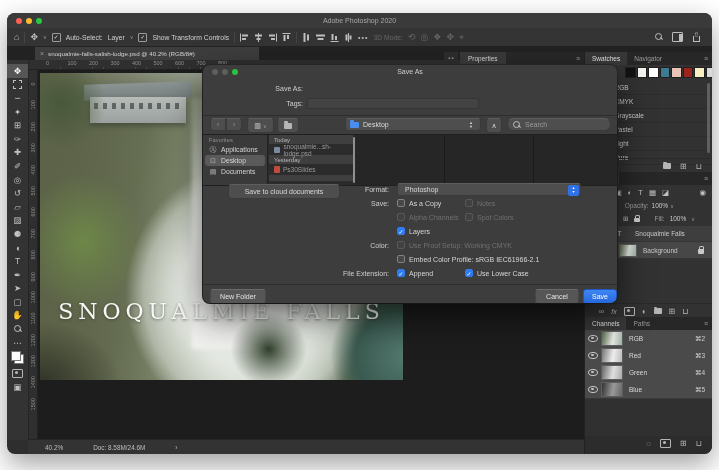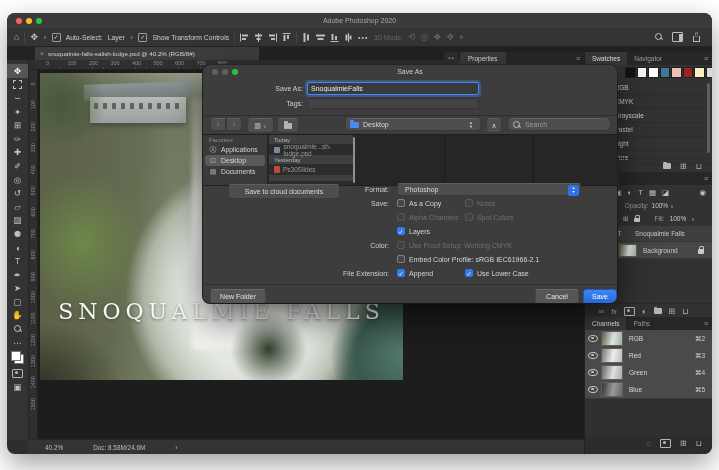--- a/index.html
+++ b/index.html
@@ -507,21 +507,20 @@
     </div>
   </div>
 
   <div class="dialog">
     <div class="dtitle">Save As</div>
     <span class="dlight" style="left:9px;background:#5f5f5f;"></span>
     <span class="dlight" style="left:19px;background:#5f5f5f;"></span>
     <span class="dlight" style="left:29px;background:#2bc23f;"></span>
 
     <span class="dlabel" style="top:20px;left:0;">Save As:</span>
-    <input class="dinput focus" style="top: 17px; height: 13px;" value="SnoqualmieFalls">
     <span class="dlabel" style="top:35px;left:0;">Tags:</span>
     <input class="dinput" style="top: 33px; height: 11px;">
 
     <div class="dsep" style="top:50px;"></div>
 
     <div style="position:absolute;left:0;right:0;top:53px;height:13px;">
       <span class="navgrp">
         <span class="btnish">‹</span>
         <span class="btnish">›</span>
       </span>

